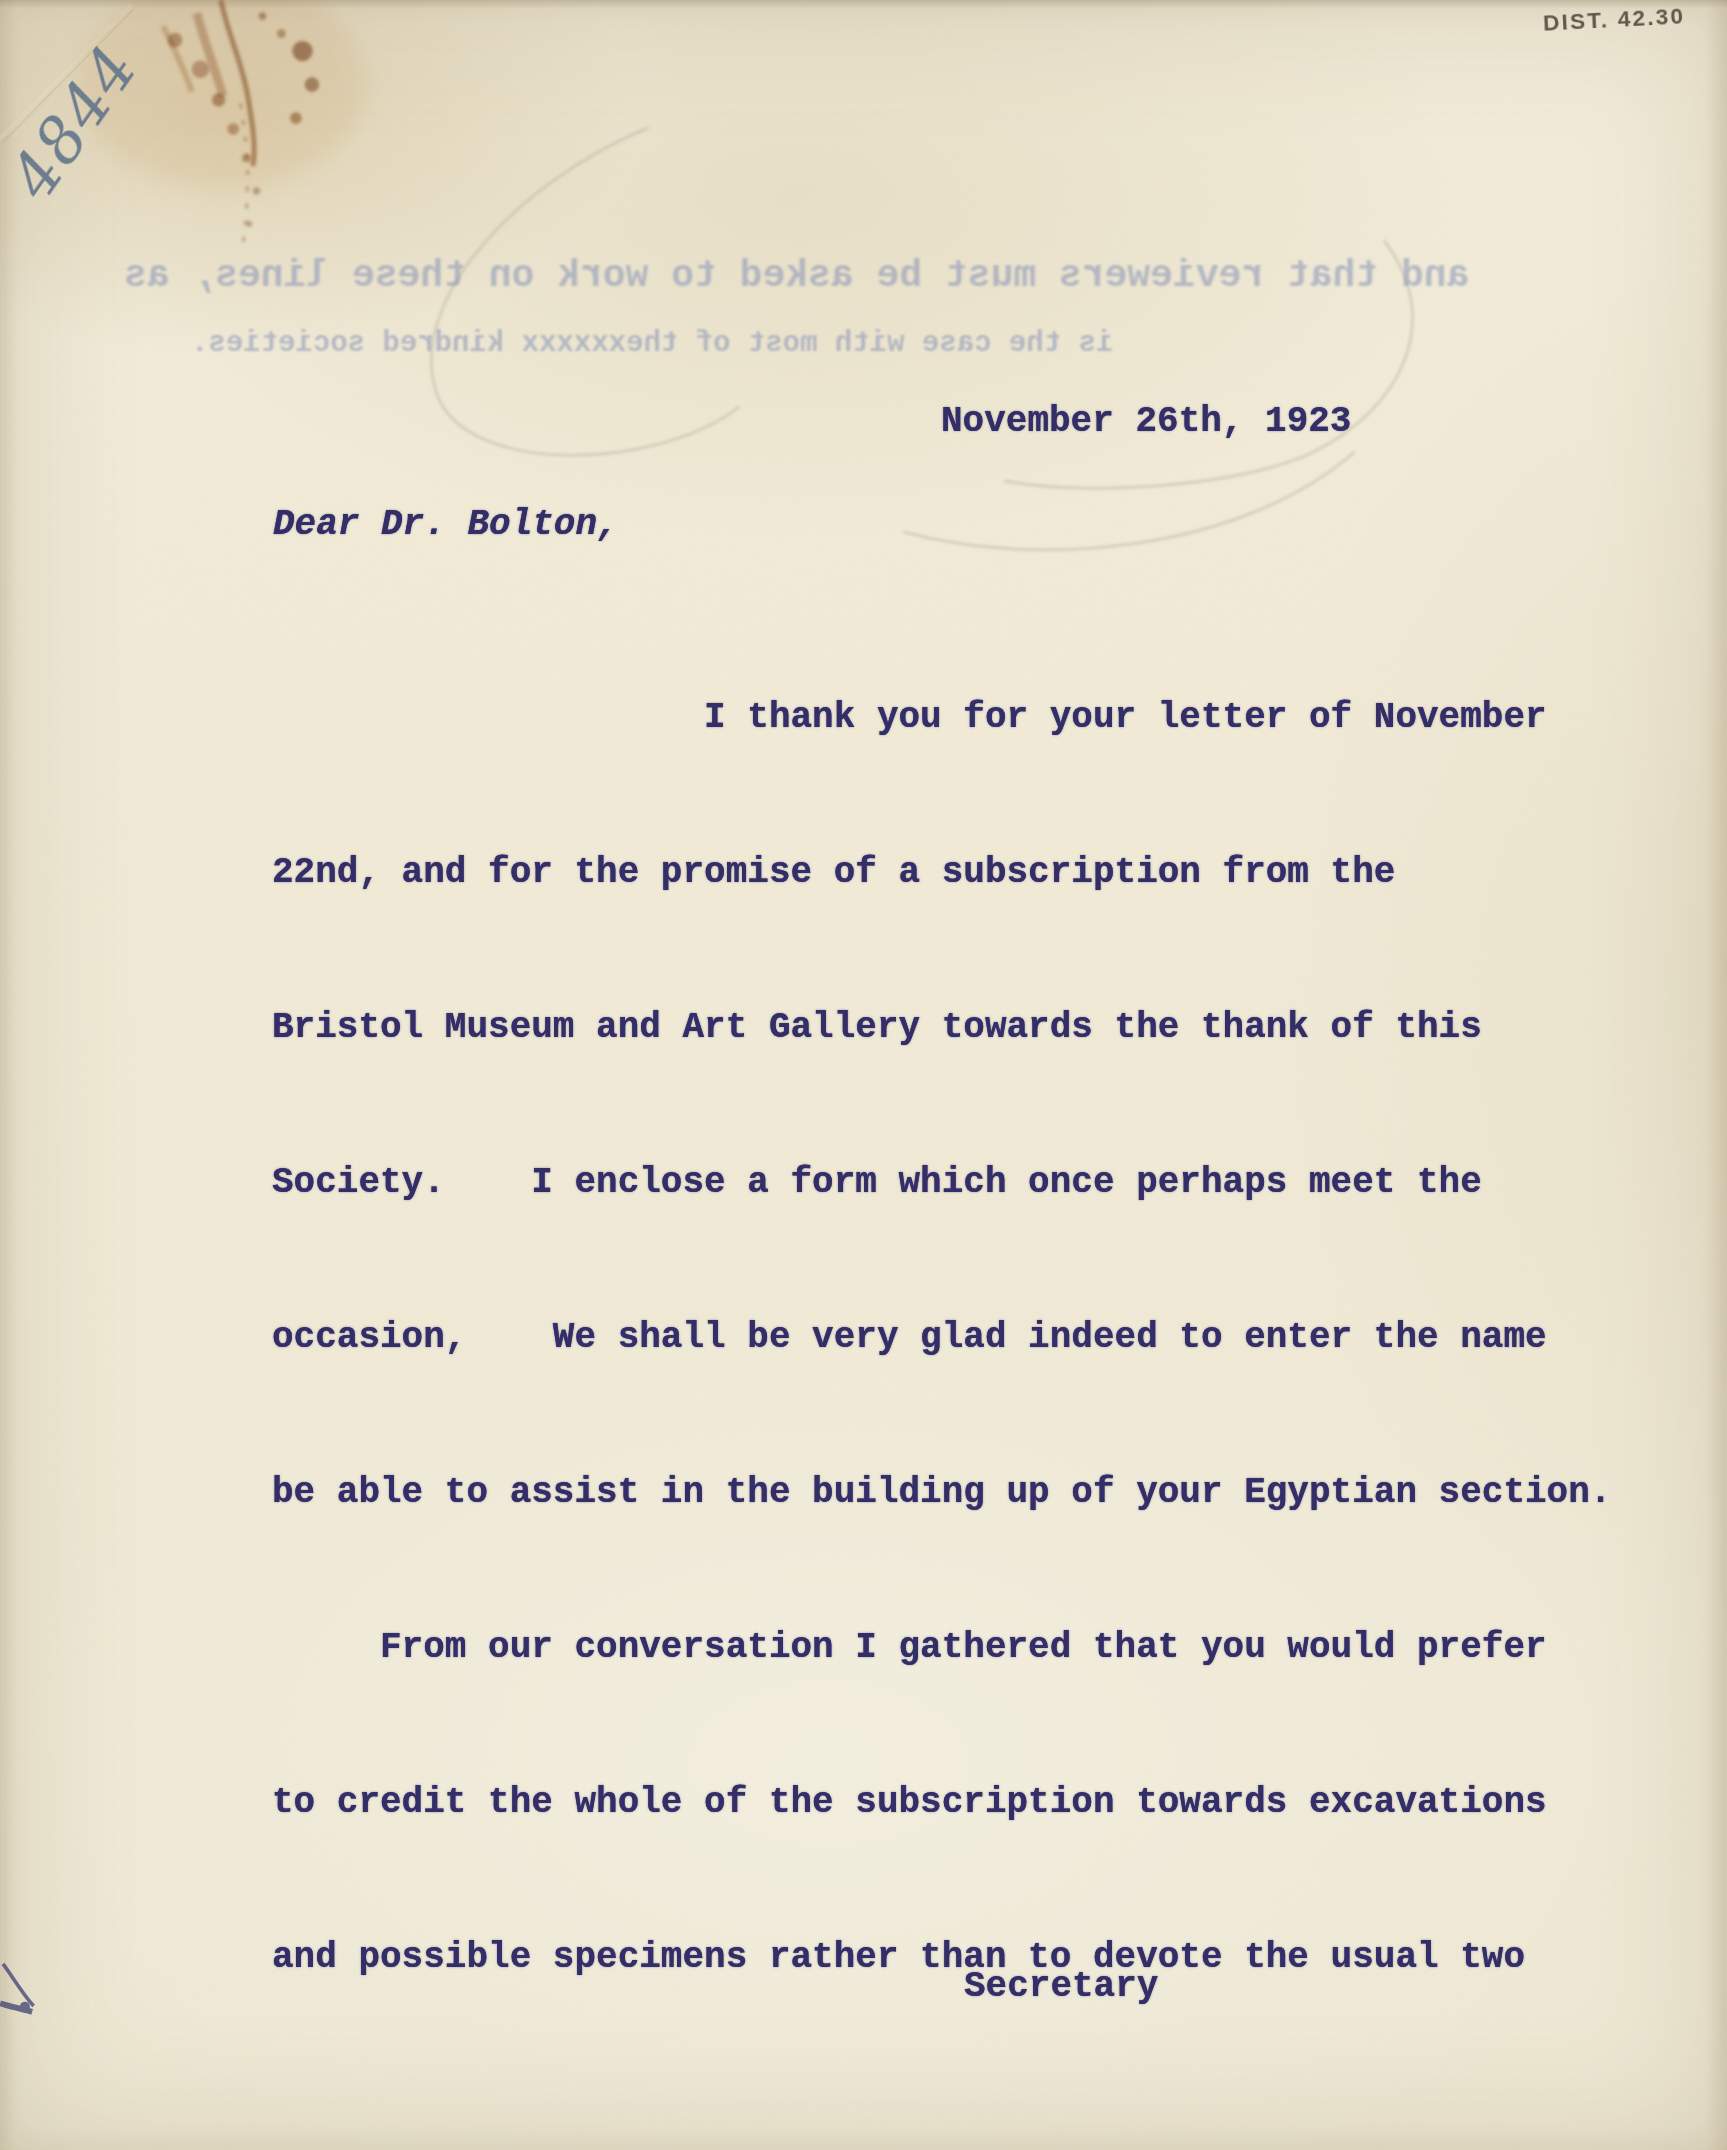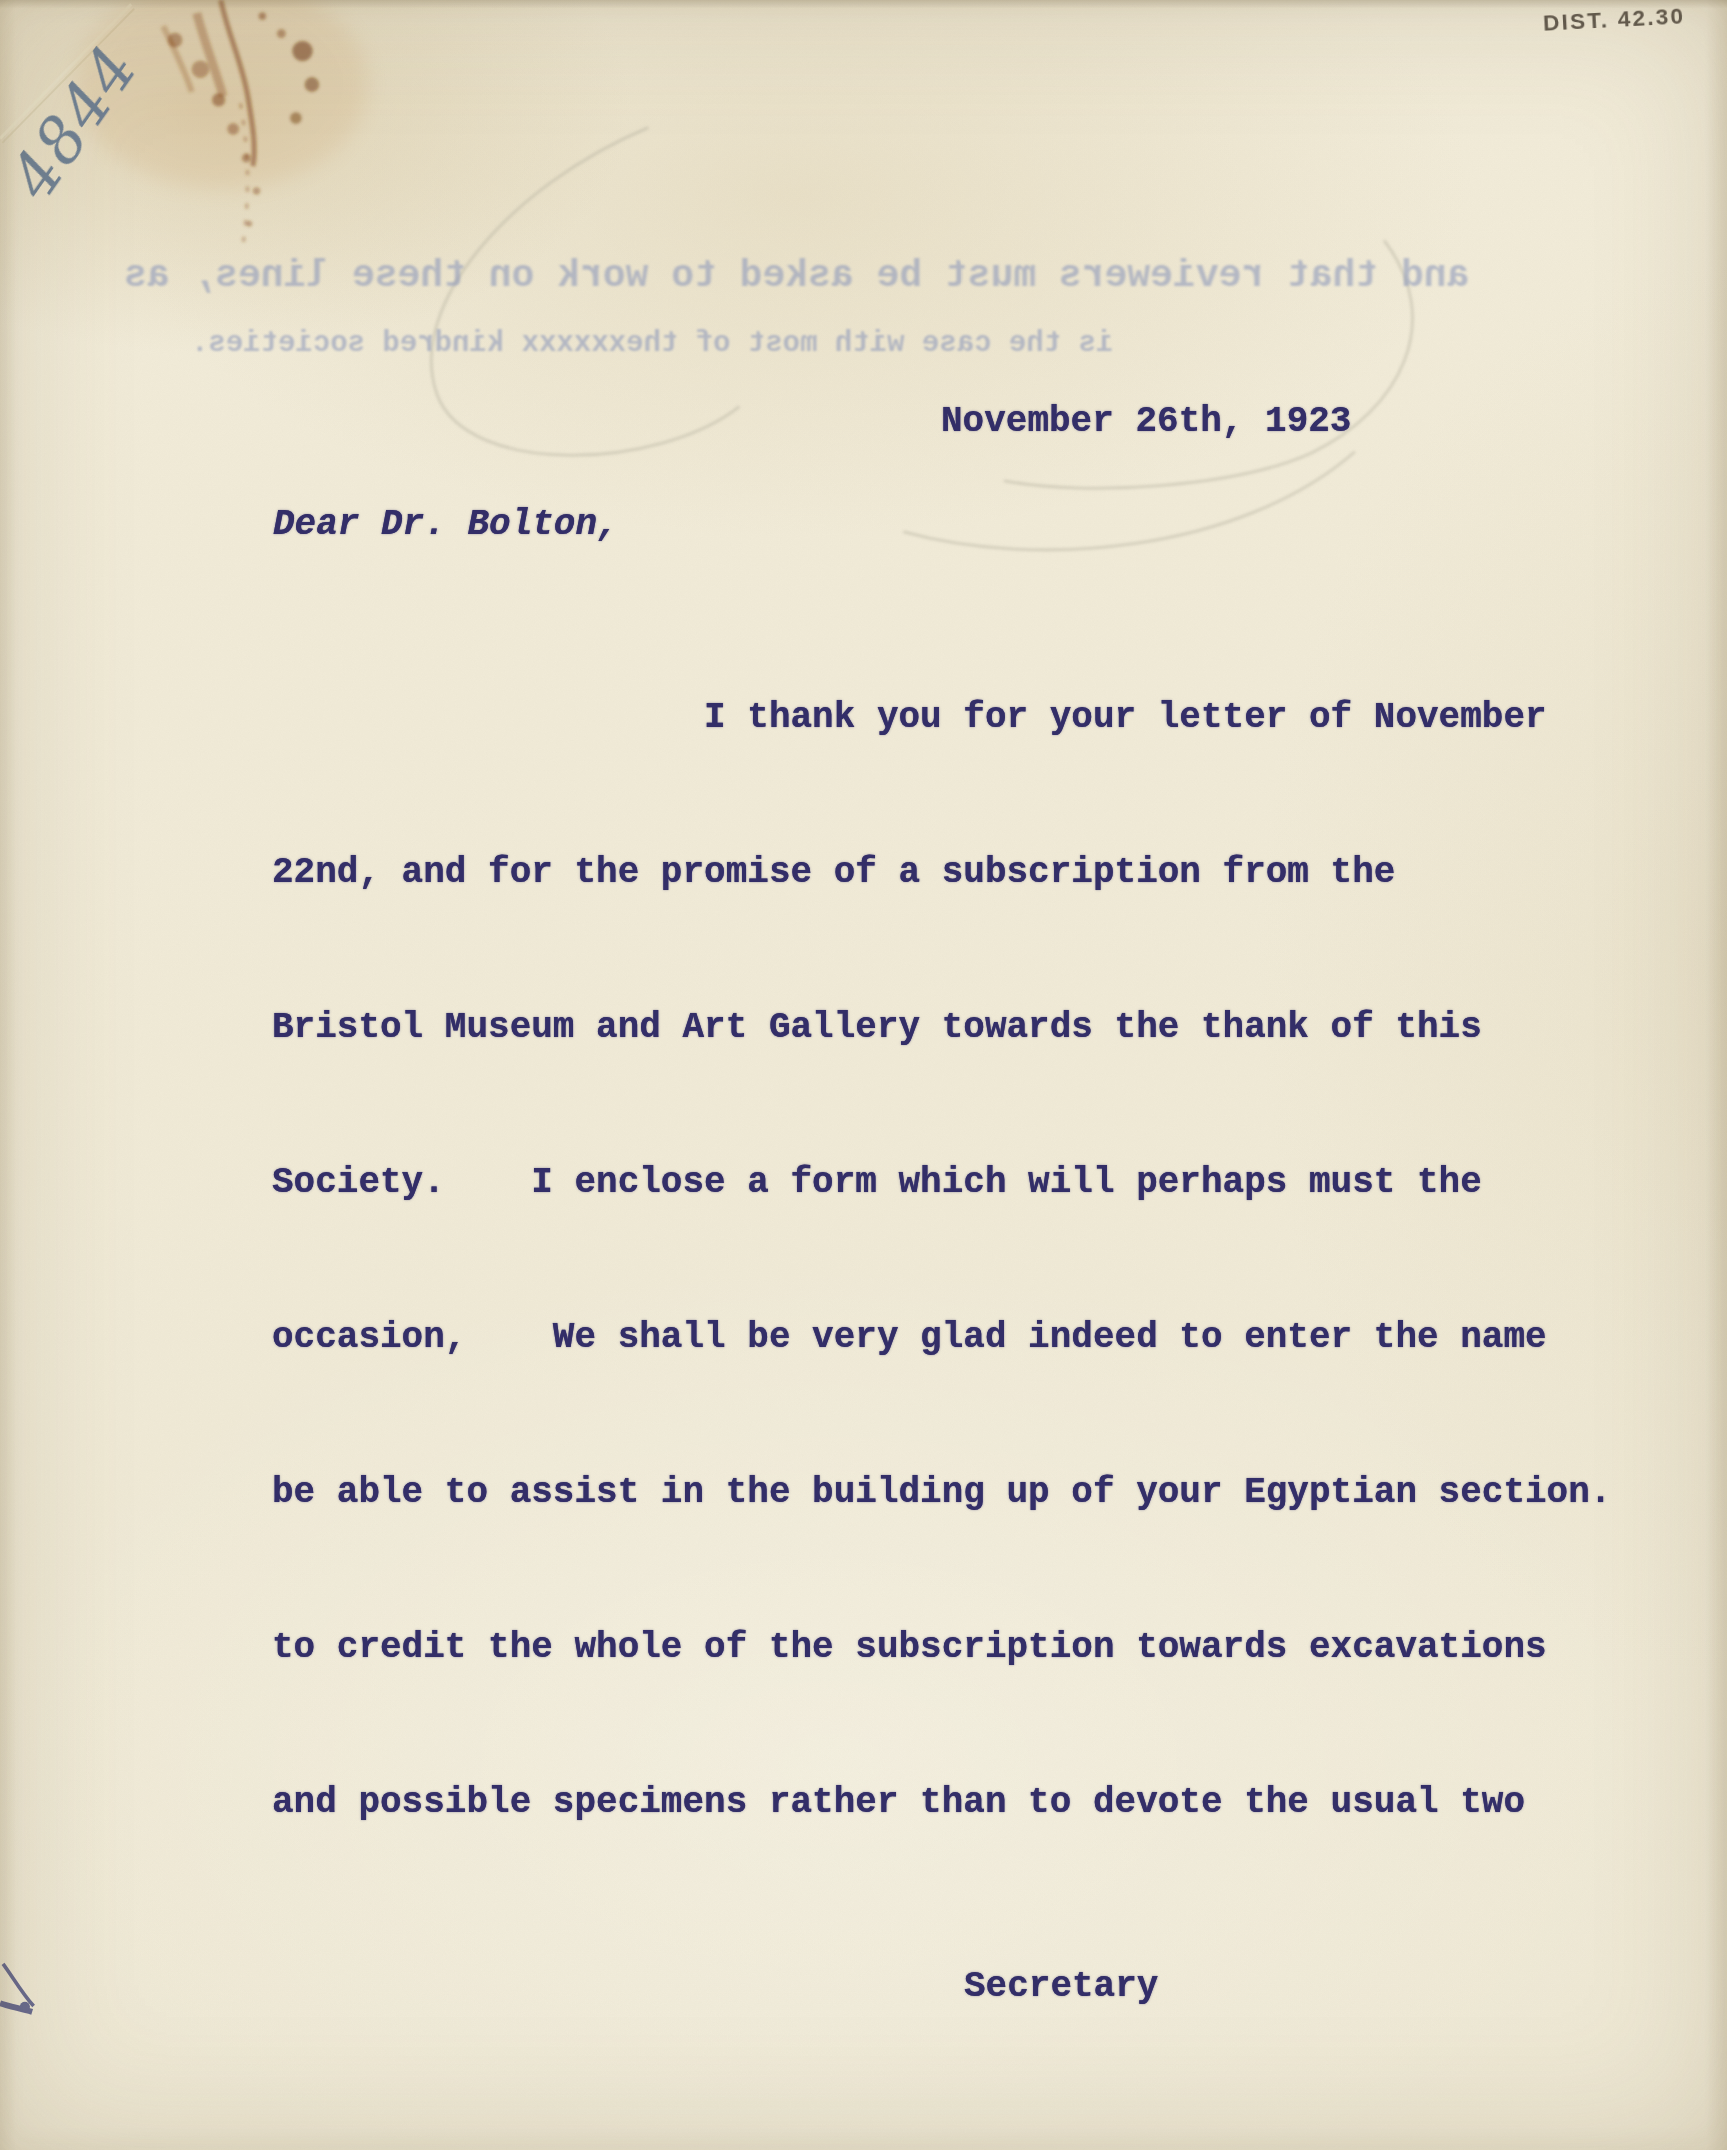--- a/index.html
+++ b/index.html
@@ -154,23 +154,24 @@
   <div class="pencil-dist">DIST. 42.30</div>
 
   <div class="typed date-line">November 26th, 1923</div>
 
   <div class="typed salutation">Dear Dr. Bolton,</div>
 
   <div class="typed body-block">
     <span class="line">                    I thank you for your letter of November</span>
     <span class="line">22nd, and for the promise of a subscription from the</span>
     <span class="line">Bristol Museum and Art Gallery towards the thank of this</span>
-    <span class="line">Society.    I enclose a form which will perhaps must the</span>
+    <span class="line">Society.    I enclose a form which once perhaps meet the</span>
     <span class="line">occasion,    We shall be very glad indeed to enter the name</span>
     <span class="line">be able to assist in the building up of your Egyptian section.</span>
+    <span class="line">     From our conversation I gathered that you would prefer</span>
     <span class="line">to credit the whole of the subscription towards excavations</span>
     <span class="line">and possible specimens rather than to devote the usual two</span>
     
     
     
     
     
     
     
     

